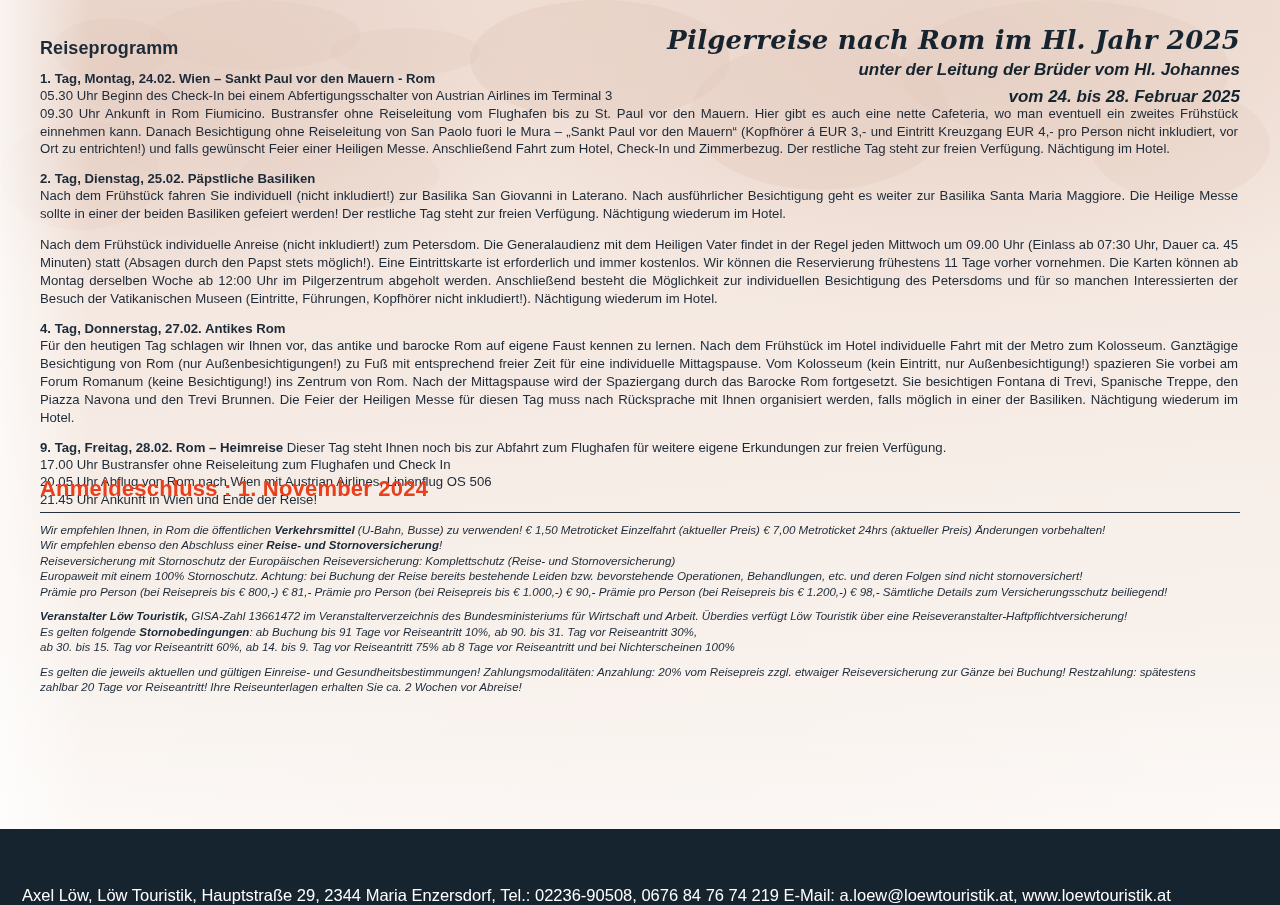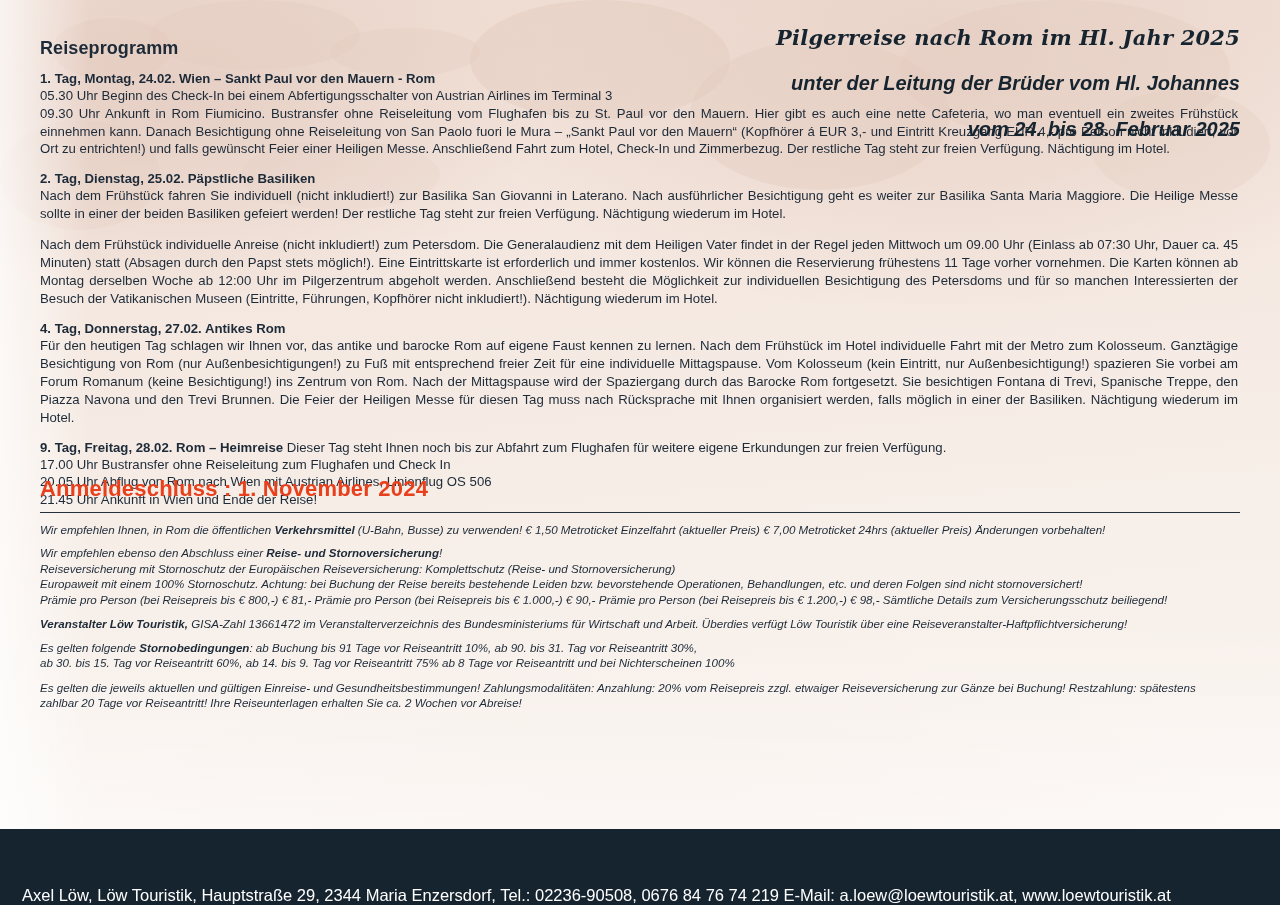--- a/index.html
+++ b/index.html
@@ -55,32 +55,32 @@
     position: absolute;
     right: 40px;
     top: 26px;
     text-align: right;
     color: #16242f;
   }
   .header .h-title {
     font-family: "DejaVu Serif", serif;
     font-style: italic;
     font-weight: 700;
-    font-size: 21px;
+    font-size: 26px;
     letter-spacing: .2px;
     line-height: 1.12;
     white-space: nowrap;
   }
   .header .h-sub {
     font-family: "Liberation Sans", sans-serif;
     font-weight: 700;
     font-style: italic;
-    font-size: 20px;
+    font-size: 17px;
     line-height: 1.32;
-    margin-top: 20px;
+    margin-top: 4px;
     white-space: nowrap;
   }
 
   h1.section-title {
     font-size: 18px;
     font-weight: 700;
     margin: 6px 0 8px 0;
     letter-spacing: .1px;
   }
 
@@ -124,21 +124,21 @@
   hr.rule {
     border: none;
     border-top: 1.6px solid #24313c;
     margin: 10px 0 9px 0;
   }
 
   .fine {
     font-size: 11.6px;
     font-style: italic;
     line-height: 1.34;
-    margin: 8px 0 9px 0;
+    margin: 0 0 9px 0;
   }
   .fine b { font-style: italic; }
   .fine-group p { margin: 0; }
 
   .footer {
     position: absolute;
     left: 0; bottom: 0;
     width: 1280px;
     height: 76px;
     background: #16242f;

